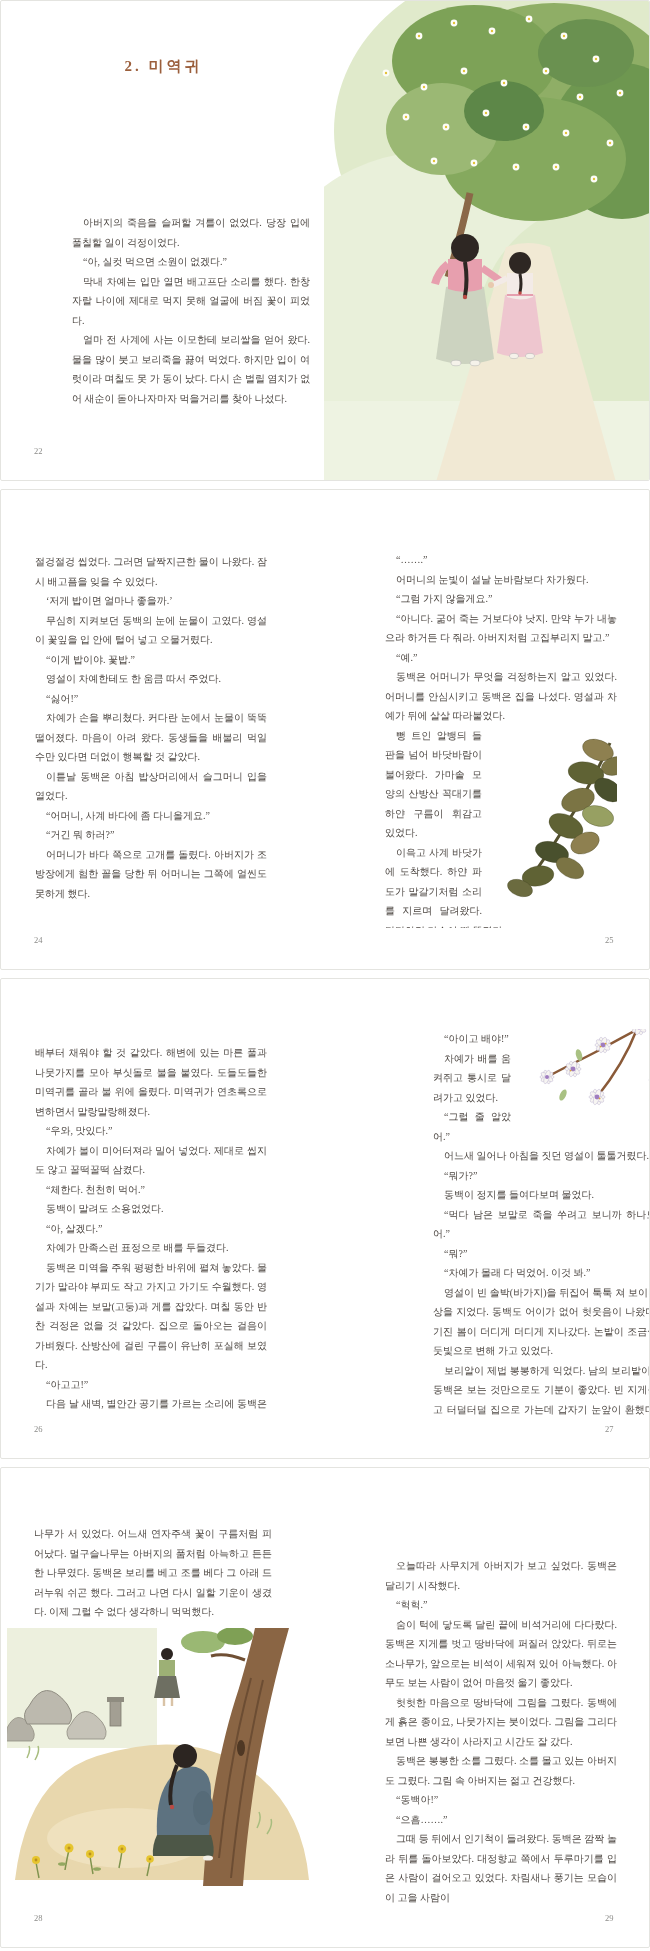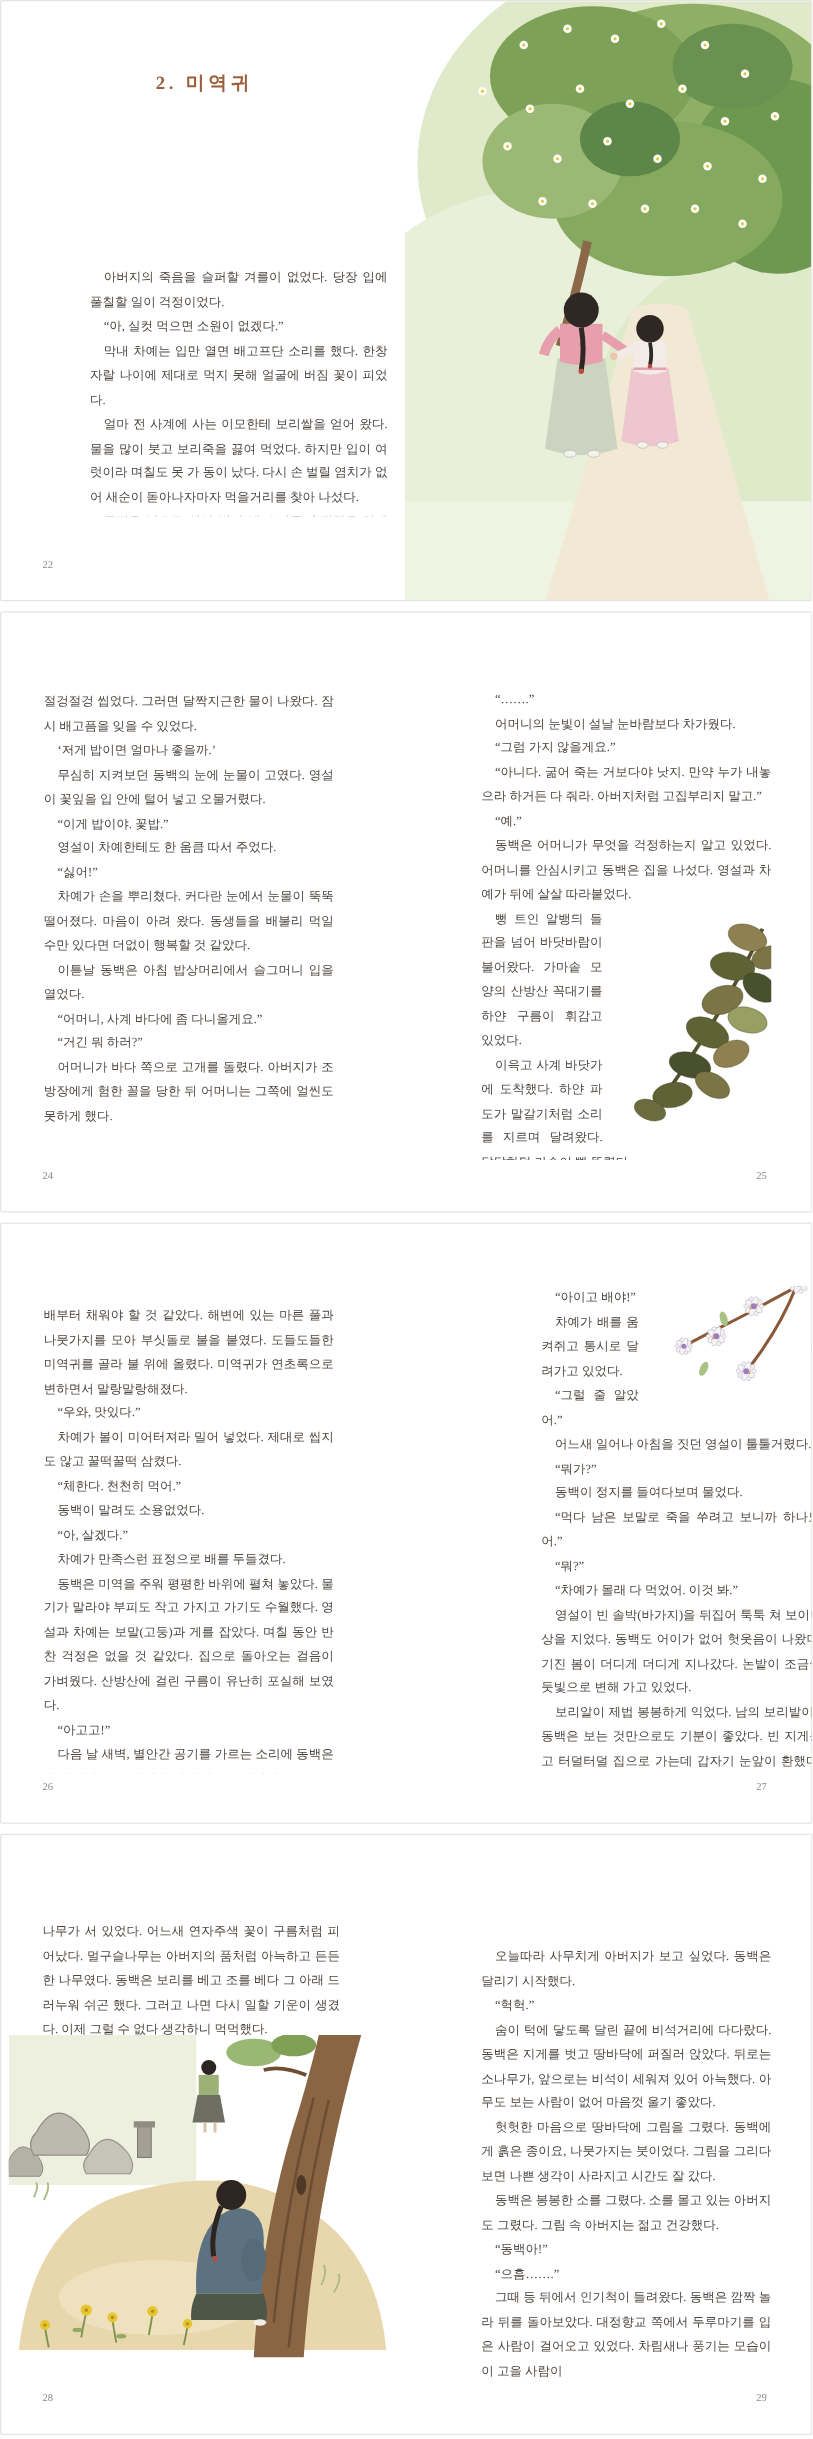--- a/index.html
+++ b/index.html
@@ -19,21 +19,21 @@
   .para.noindent{text-indent:0;}
   .pagenum{position:absolute;top:445px;font-size:8.5px;color:#8b8b88;}
   .pn-left{left:33px;}
   .pn-right{left:604px;}
   
   .c-p1-text{top:212px;left:33px;width:238px;height:200px;margin-left:38px;}
   .c-p2-l{top:62px;left:34px;width:232px;height:376px;}
   .c-p2-r{top:60px;left:384px;width:232px;height:378px;}
   .c-p3-l{top:64px;left:34px;width:232px;height:376px;}
   .c-p3-r{top:50px;left:384px;width:238px;height:390px;margin-left:48px;}
-  .c-p4-l{top:68px;left:33px;width:238px;height:120px;font-family:Liberation Serif, serif;}
+  .c-p4-l{top:56px;left:33px;width:238px;height:120px;font-family:Liberation Serif, serif;}
   .c-p4-r{top:88px;left:384px;width:232px;height:370px;}
   
   .ill-float{float:right;shape-margin:6px;}
   .ill-seaweed{width:145px;height:175px;margin:2px -18px 4px 8px;}
   .ill-flowers{width:180px;height:150px;margin:-44px -28px 6px 8px;}
   
   .ill-abs{position:absolute;}
   .ill-spread1{top:0;left:323px;width:325px;height:481px;}
   .ill-graves{top:160px;left:6px;width:307px;height:258px;}
   svg{display:block;}

